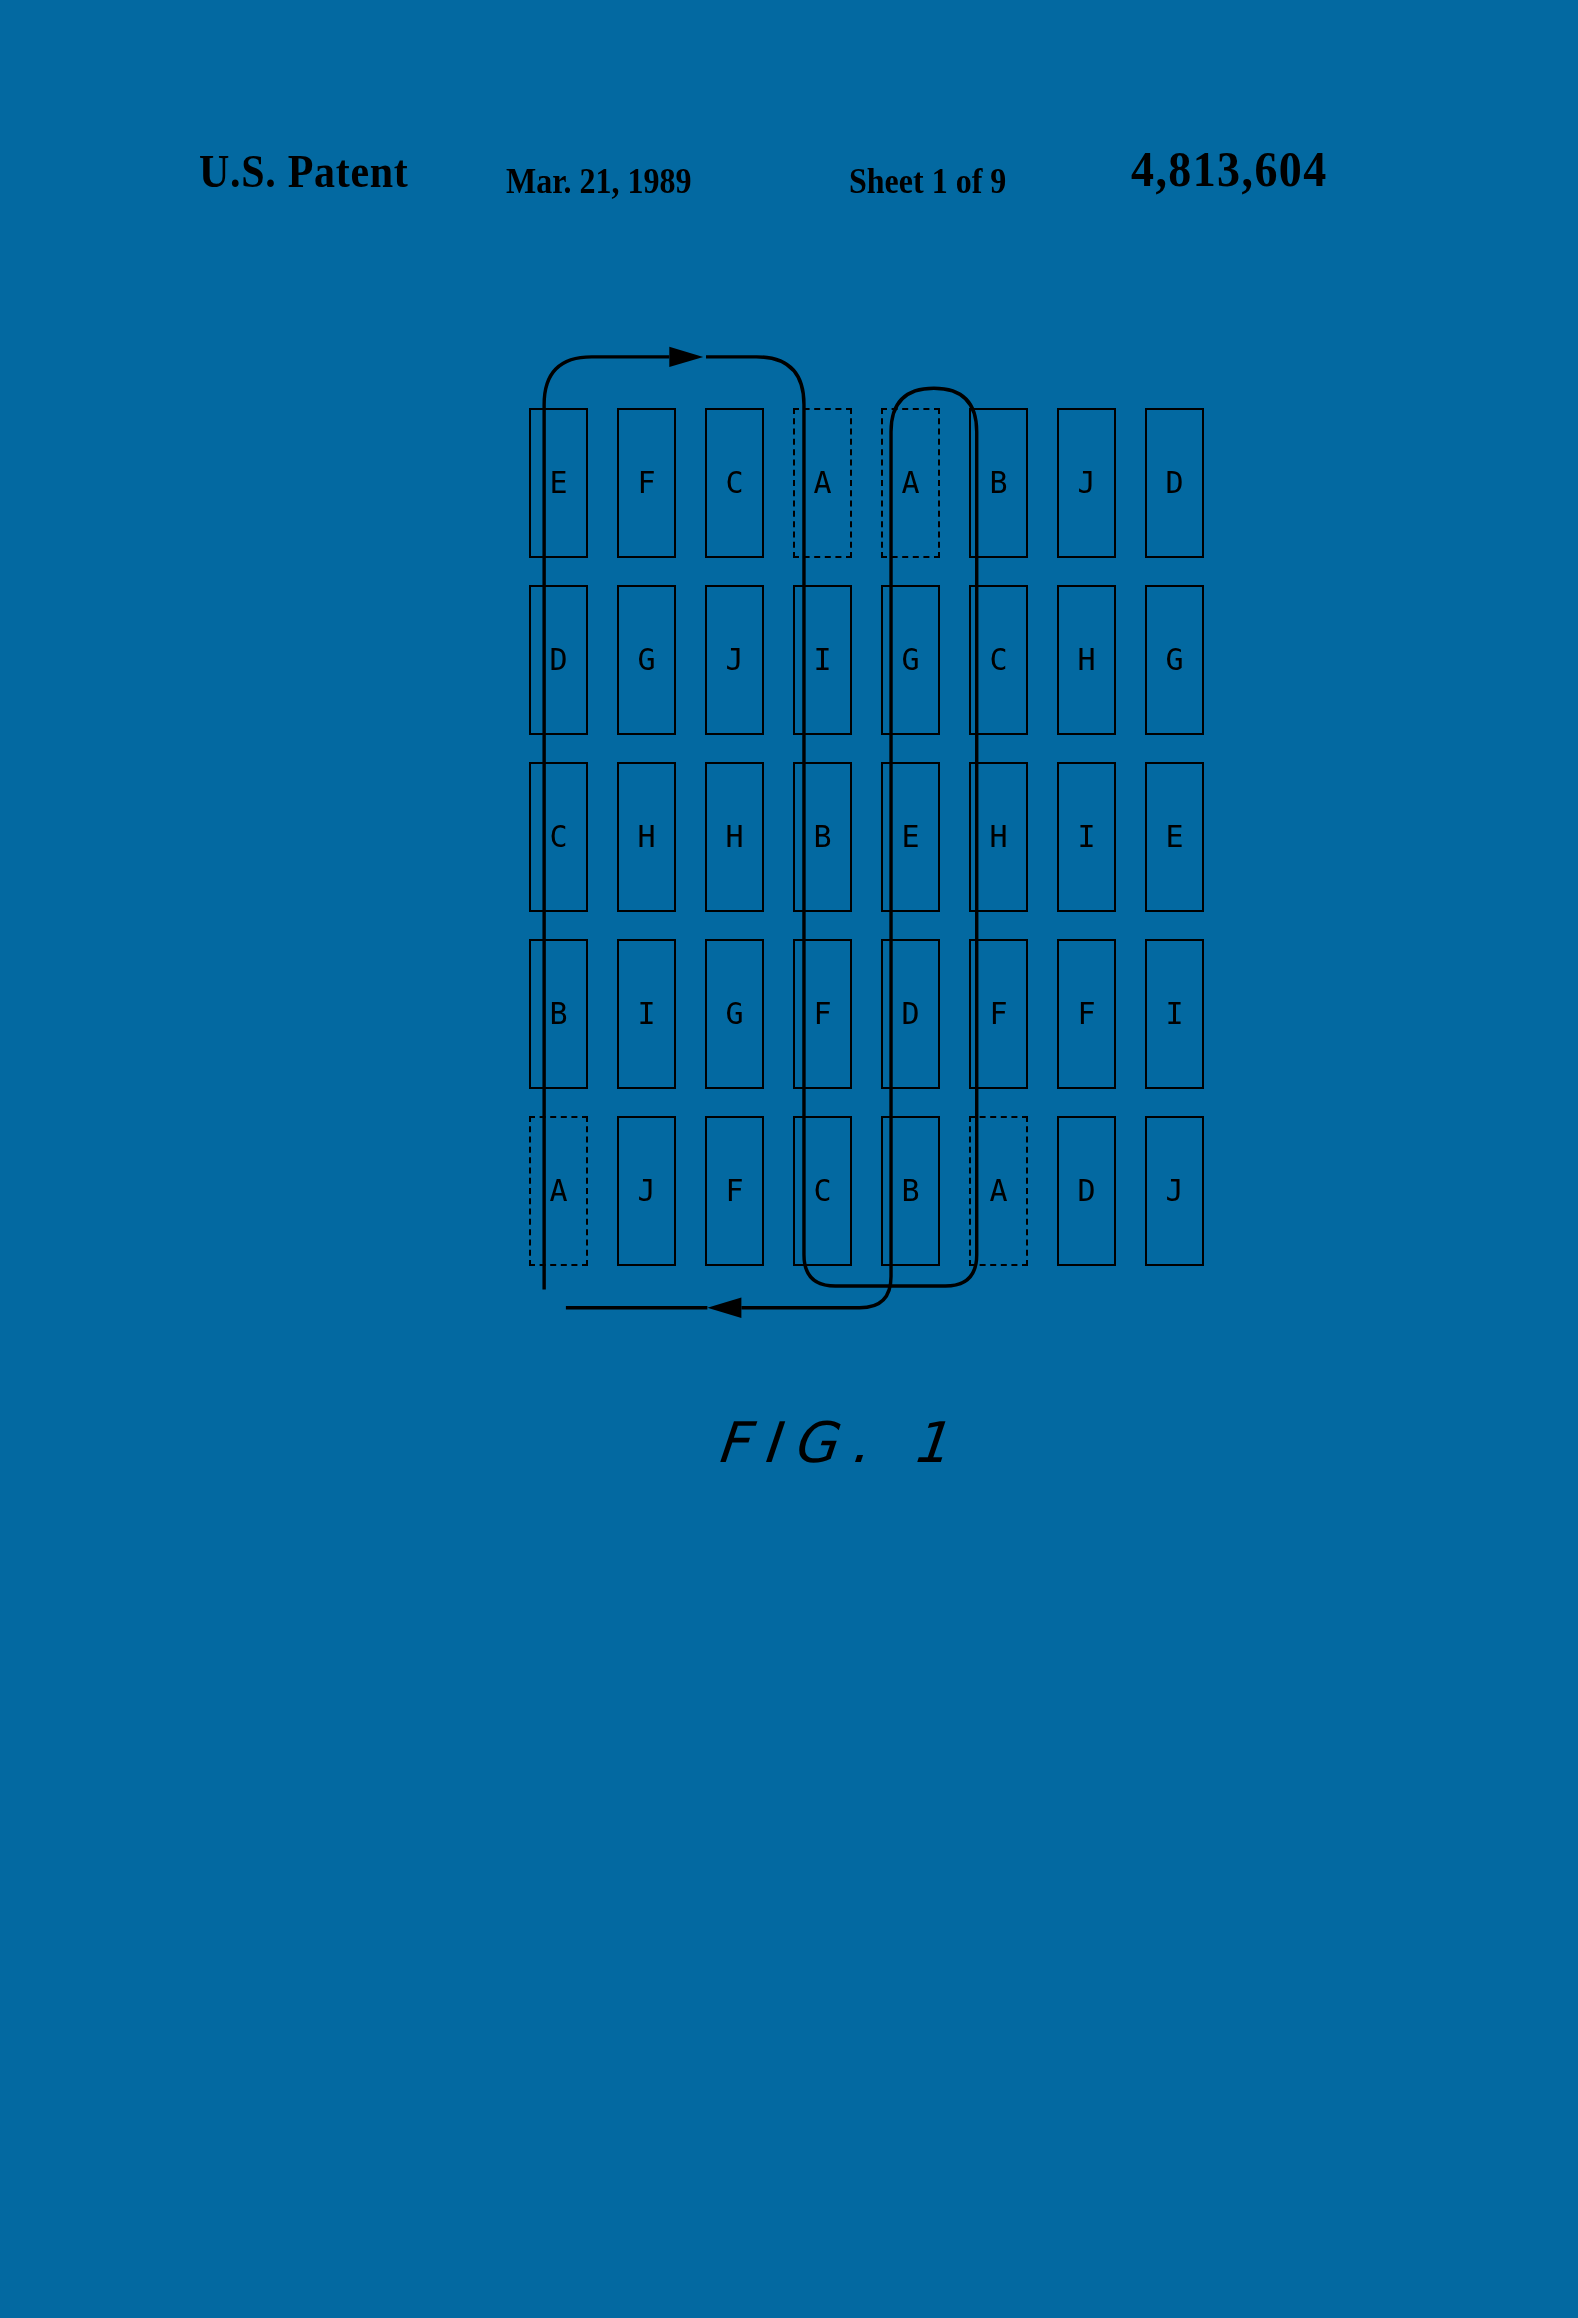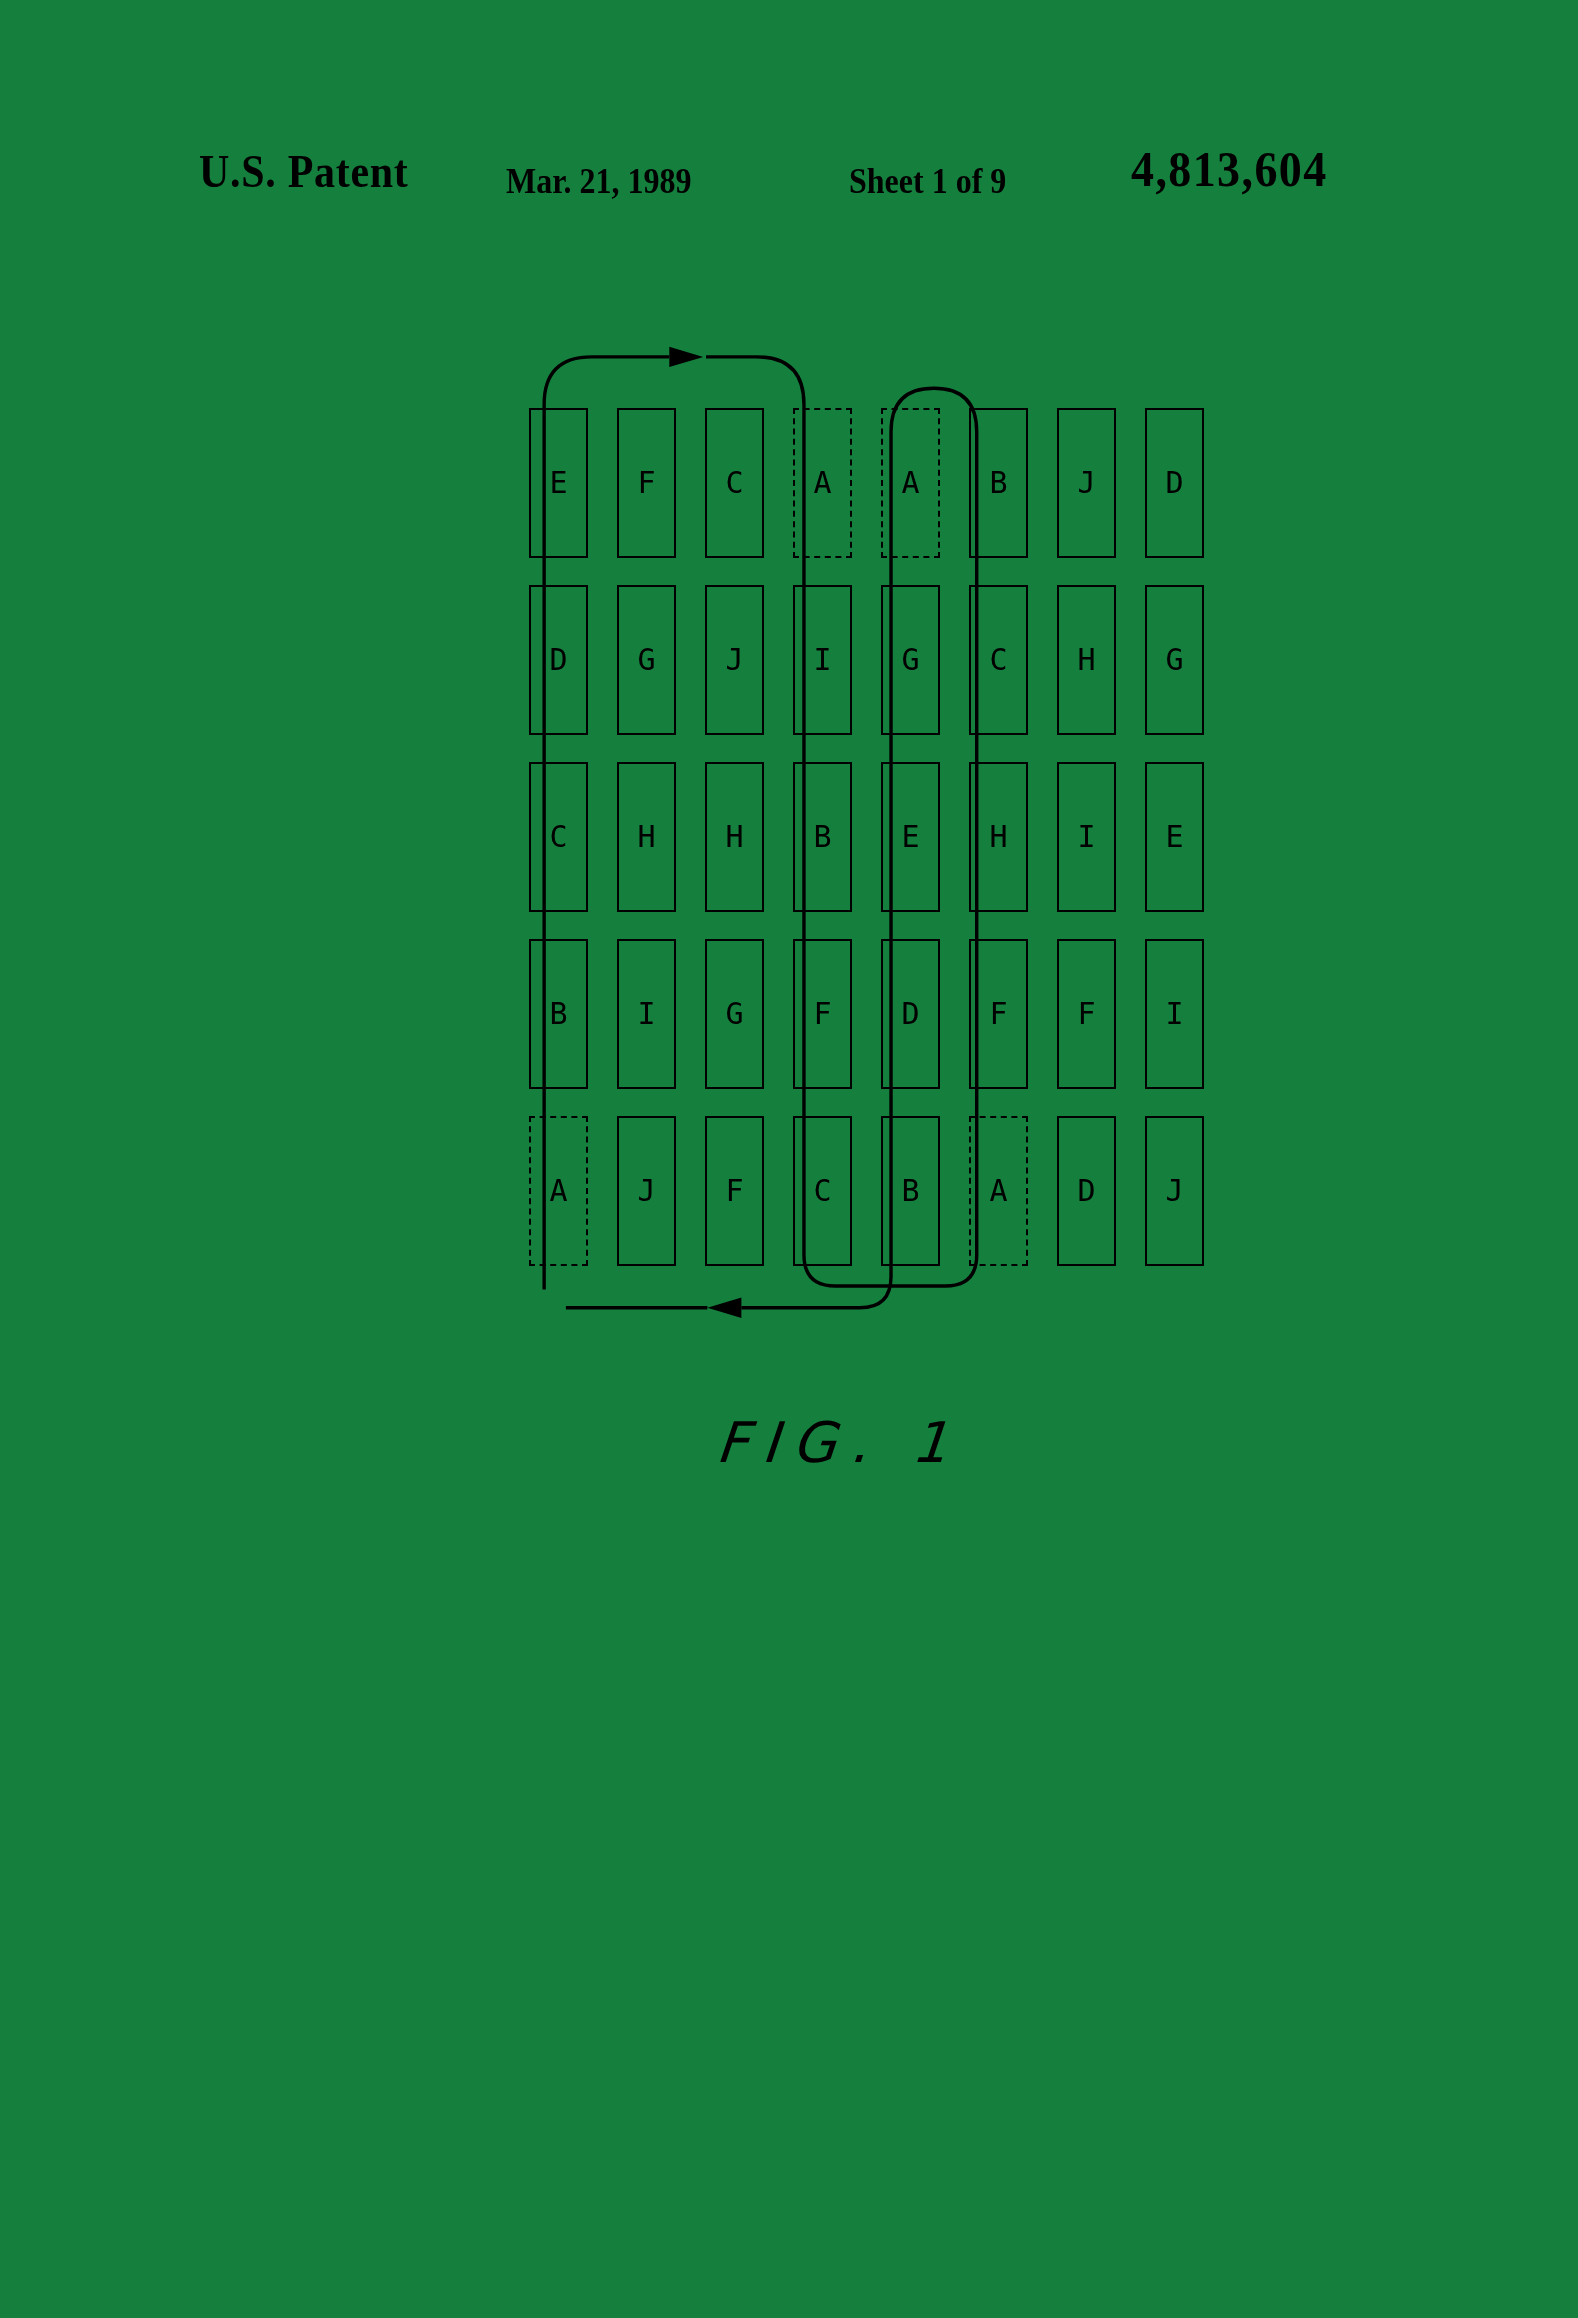--- a/index.html
+++ b/index.html
@@ -1,19 +1,19 @@
 <!DOCTYPE html>
 <html style="font-size:11px"><head>
 <meta charset="utf-8">
 <style>
   html,body{margin:0;padding:0;background:#e8e8e8;}
   .page{
     position:relative;
     width:1578px;height:2319px;
-    background:#15803d;
+    background:#0369a1;
     font-family:"Liberation Serif", serif;
     color:#000;
     overflow:hidden;
   }
   
   .hdr{position:absolute;white-space:nowrap;}
   .hdr-pub{left:199px;top:148px;font-size:42px;font-weight:bold;letter-spacing:0.7px;transform:scaleY(1.08);}
   .hdr-date{left:506px;top:163px;font-size:32px;font-weight:bold;transform:scaleY(1.1);}
   .hdr-sheet{left:849px;top:163px;font-size:32px;font-weight:bold;transform:scaleY(1.1);}
   .hdr-num{left:1131px;top:143px;font-size:46px;font-weight:bold;letter-spacing:1.4px;transform:scaleY(1.08);}

